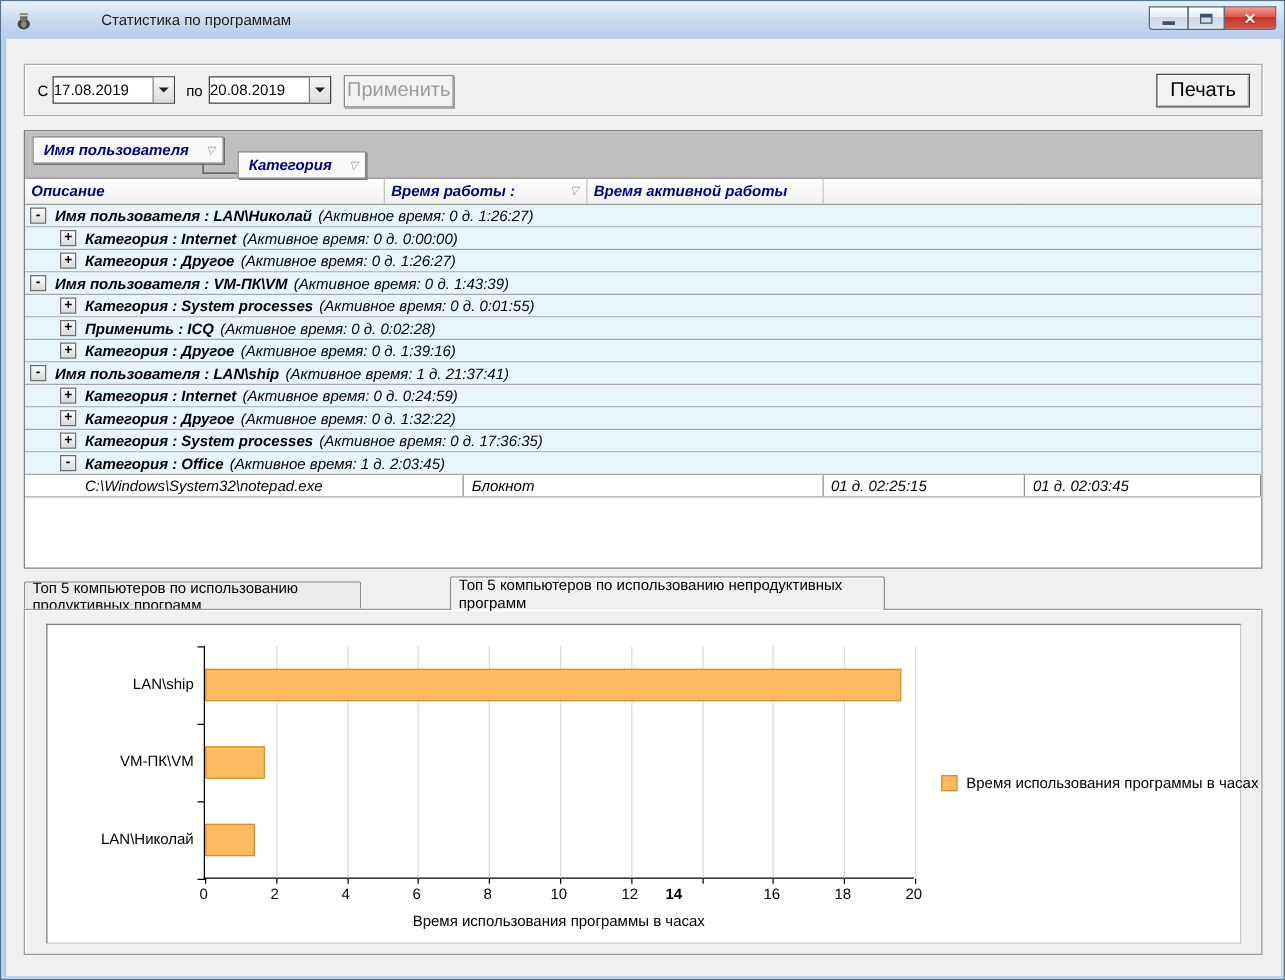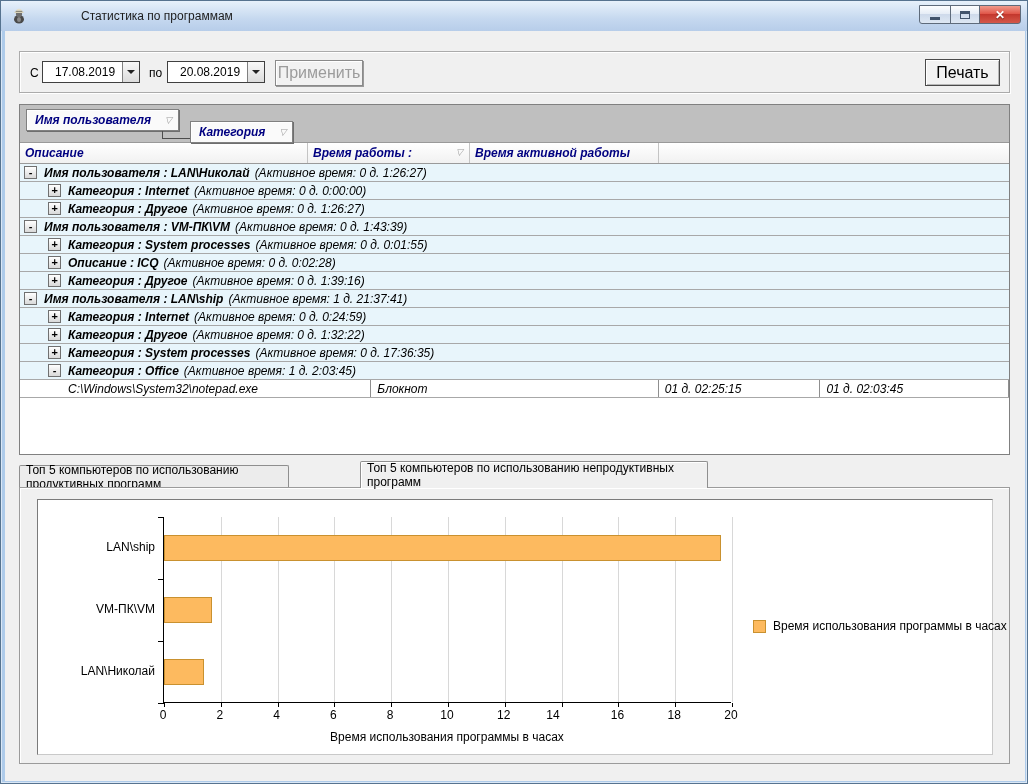--- a/index.html
+++ b/index.html
@@ -21,21 +21,21 @@
   .glyph-min { width:10px; height:3px; background:#41536B; margin-top:8px; }
   .glyph-max { width:10px; height:8px; border:1px solid #41536B; border-top-width:3px; background:#fff0; }
   .glyph-close { color:#fff; font-size:12px; font-weight:bold; line-height:1; text-shadow:0 1px 1px #7a1e14; }
   .client { position:absolute; left:4px; top:30px; width:1020px; height:750px; background:#F0F0F0; }
 
   
   .toolbox { position:absolute; left:14px; top:20px; width:991px; height:42px;
              border:1px solid #ABABAB; box-shadow:inset 1px 1px 0 #FFFFFF, 1px 1px 0 #FFFFFF; }
   .toolbox .lbl { position:absolute; font-size:12px; color:#000; top:14px; }
   .combo { position:absolute; top:9px; width:98px; height:22px; background:#fff; border:1px solid #404040; display:flex; }
-  .combo .val { flex:1; font-size:12px; padding:3px 0 0 12px; color:#000; }
+  .combo .val { flex:1; font-size:12px; padding:3px 0 0 0; color:#000; }
   .combo .drop { width:17px; height:100%; background:linear-gradient(#F8F8F8,#DCDCDC);
                  border-left:1px solid #808080; display:flex; align-items:center; justify-content:center; }
   .tri-down { width:0; height:0; border-left:4px solid transparent; border-right:4px solid transparent; border-top:4px solid #222; }
   .btn { font-size:16px; color:#000; background:#F2F2F2; border:1px solid #6E6E6E; text-align:center;
          box-shadow:inset 1px 1px 0 #FFFFFF, inset -1px -1px 0 #B8B8B8; cursor:default; }
   .btn.disabled { color:#9C9C9C; border-color:#8A8A8A; box-shadow:inset 1px 1px 0 #FFFFFF, 1px 1px 0 #9a9a9a; }
   #apply-btn { position:absolute; left:255px; top:8px; width:88px; height:26px; }
   #print-btn { position:absolute; left:905px; top:7px; width:75px; height:27px; border-color:#4a4a4a; }
 
   
@@ -174,21 +174,21 @@
             <span class="row-bold">Имя пользователя : VM-ПК\VM</span>
             <span class="row-rest">(Активное время: 0 д. 1:43:39)</span>
           </div>
           <div class="grid-row group lvl1">
             <span class="expander">+</span>
             <span class="row-bold">Категория : System processes</span>
             <span class="row-rest">(Активное время: 0 д. 0:01:55)</span>
           </div>
           <div class="grid-row group lvl1">
             <span class="expander">+</span>
-            <span class="row-bold">Описание : ICQ</span>
+            <span class="row-bold">Применить : ICQ</span>
             <span class="row-rest">(Активное время: 0 д. 0:02:28)</span>
           </div>
           <div class="grid-row group lvl1">
             <span class="expander">+</span>
             <span class="row-bold">Категория : Другое</span>
             <span class="row-rest">(Активное время: 0 д. 1:39:16)</span>
           </div>
           <div class="grid-row group lvl0">
             <span class="expander">-</span>
             <span class="row-bold">Имя пользователя : LAN\ship</span>
@@ -266,21 +266,21 @@
             <div class="cat-label" style="top: 164px;">LAN\Николай</div>
           </div>
         <div id="xtick-labels">
             <div class="xtick-label" style="left: 125px;">0</div>
             <div class="xtick-label" style="left: 181.8px;">2</div>
             <div class="xtick-label" style="left: 238.6px;">4</div>
             <div class="xtick-label" style="left: 295.4px;">6</div>
             <div class="xtick-label" style="left: 352.2px;">8</div>
             <div class="xtick-label" style="left: 409px;">10</div>
             <div class="xtick-label" style="left: 465.8px;">12</div>
-            <div class="xtick-label" style="left: 515px;">14</div>
+            <div class="xtick-label" style="left: 501px; font-weight: bold;">14</div>
             <div class="xtick-label" style="left: 579.4px;">16</div>
             <div class="xtick-label" style="left: 636.2px;">18</div>
             <div class="xtick-label" style="left: 693px;">20</div>
           </div>
         <div class="xaxis-title">Время использования программы в часах</div>
         <div class="legend">
           <span class="swatch" style="background: rgb(253, 186, 95); border-color: rgb(201, 145, 47);"></span>
           <span class="ltext">Время использования программы в часах</span>
         </div>
       </div>

